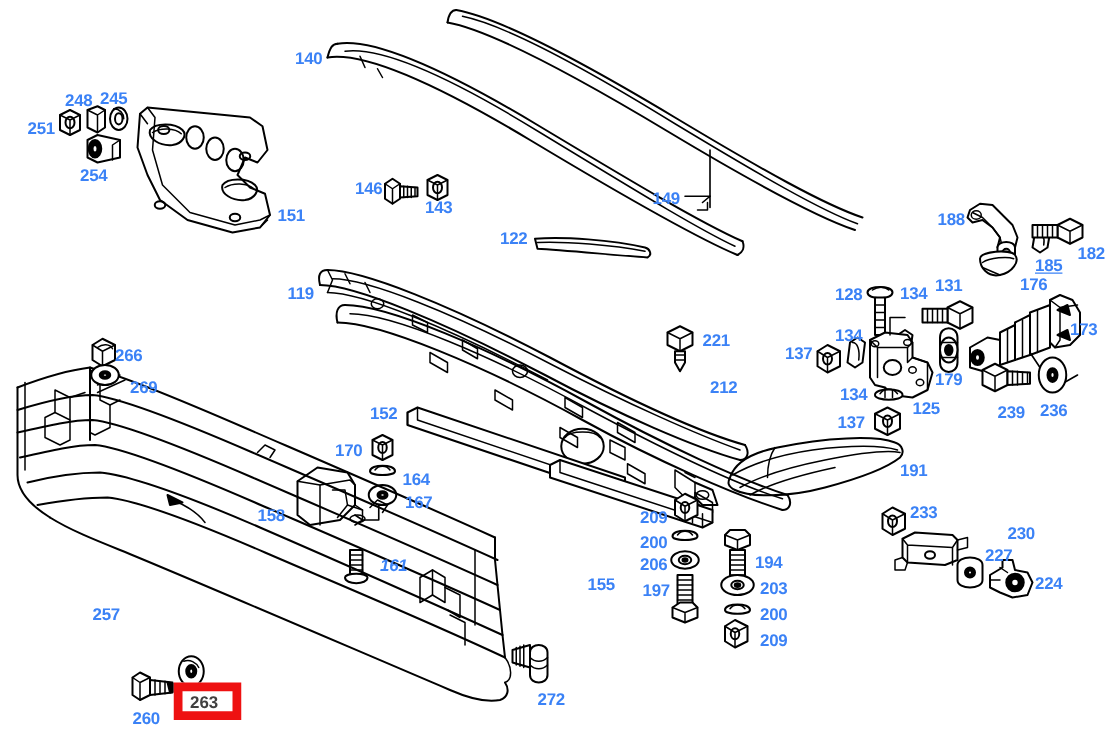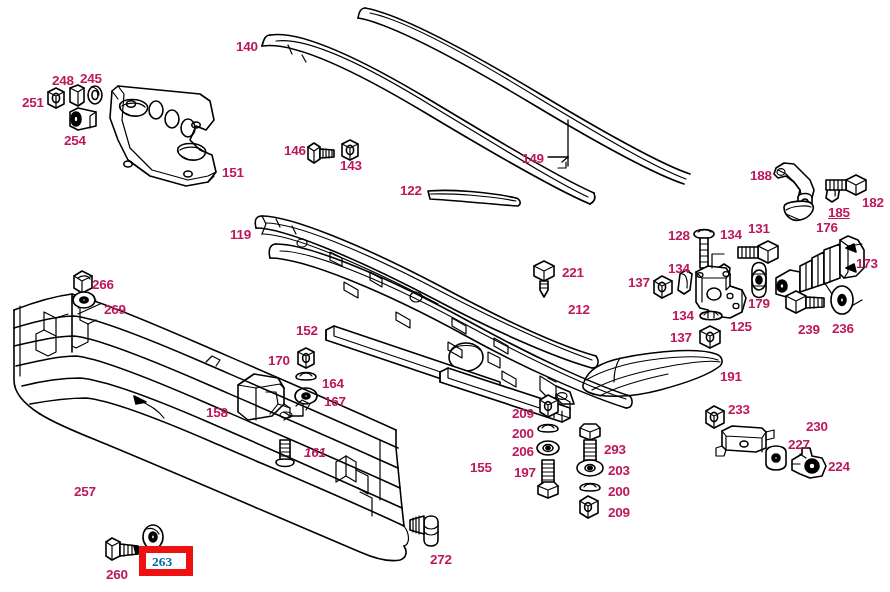--- a/index.html
+++ b/index.html
@@ -43,38 +43,38 @@
   }
   .art .leader {
     stroke-width: 1.3;
   }
   
   .lbl {
     position: absolute;
     font-family: "Liberation Sans", sans-serif;
     font-weight: bold;
     font-size: 13.5px;
-    color: #be185d;
+    color: #3b82f6;
     line-height: 1;
     white-space: nowrap;
     letter-spacing: -0.2px;
   }
   
   .hl-box {
     position: absolute;
     border: 7px solid #ee1111;
     background: #ffffff;
     box-sizing: border-box;
   }
   .hl-label {
     position: absolute;
-    font-family: Liberation Serif, serif;
+    font-family: Liberation Sans, sans-serif;
     font-weight: bold;
     font-size: 13.5px;
-    color: #0369a1;
+    color: #404040;
     white-space: nowrap;
   }
 </style>
 </head>
 <body>
 
 <div id="diagram-root">
 
   <svg class="art" viewBox="0 0 890 592">
 
@@ -555,21 +555,21 @@
   <div class="lbl" style="left:470px; top:413px;margin-top:48px;">155</div>
   <div class="lbl" style="left:92px;  top:278px;">266</div>
   <div class="lbl" style="left:104px; top:303px;">269</div>
   <div class="lbl" style="left:74px;  top:485px;">257</div>
   <div class="lbl" style="left:106px; top:568px;">260</div>
   <div class="lbl" style="left:430px; top:553px;">272</div>
   <div class="lbl" style="left:512px; top:407px;">209</div>
   <div class="lbl" style="left:512px; top:427px;">200</div>
   <div class="lbl" style="left:512px; top:445px;">206</div>
   <div class="lbl" style="left:514px; top:466px;">197</div>
-  <div class="lbl" style="left:604px; top:443px;">293</div>
+  <div class="lbl" style="left:604px; top:443px;">194</div>
   <div class="lbl" style="left:608px; top:464px;">203</div>
   <div class="lbl" style="left:608px; top:485px;">200</div>
   <div class="lbl" style="left:608px; top:506px;">209</div>
   <div class="lbl" style="left:720px; top:370px;">191</div>
   <div class="lbl" style="left:728px; top:403px;">233</div>
   <div class="lbl" style="left:770px; top:420px;margin-left:36px;">230</div>
   <div class="lbl" style="left:788px; top:438px;">227</div>
   <div class="lbl" style="left:828px; top:460px;">224</div>
   <div class="lbl" style="left:628px; top:276px;">137</div>
   <div class="lbl" style="left:668px; top:262px;">134</div>

